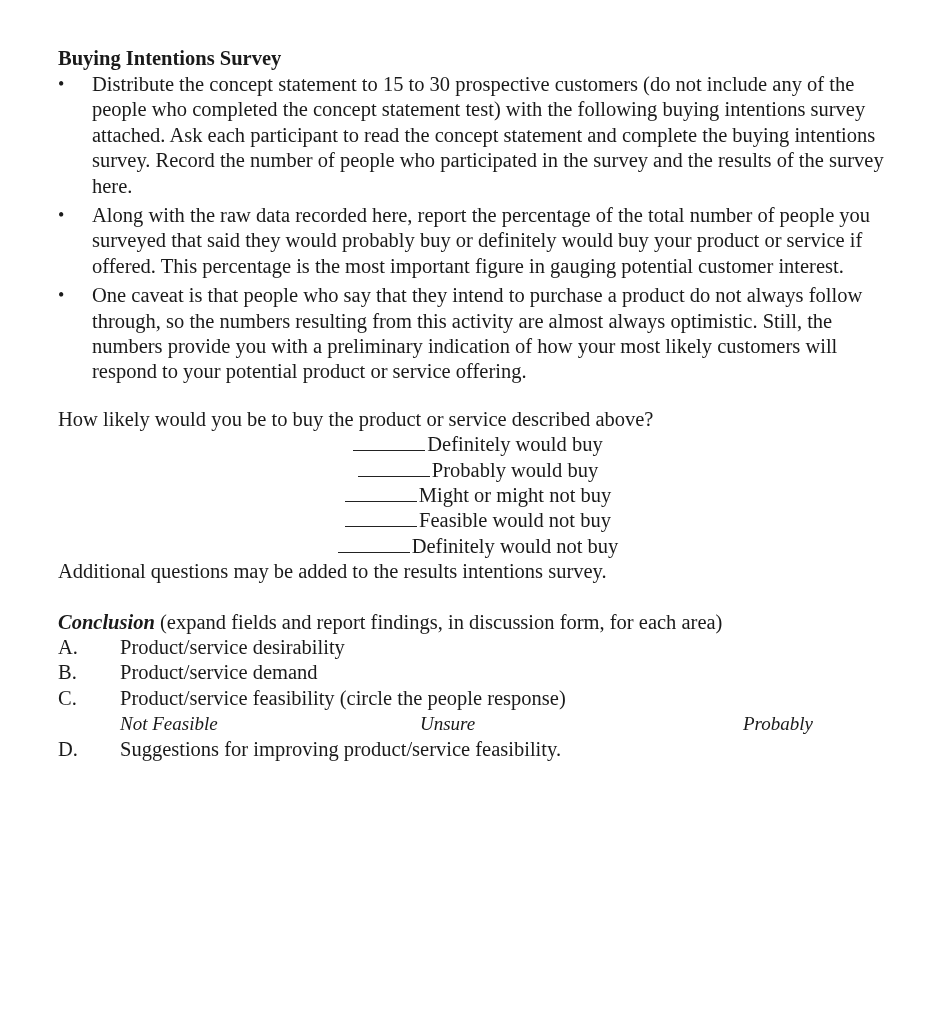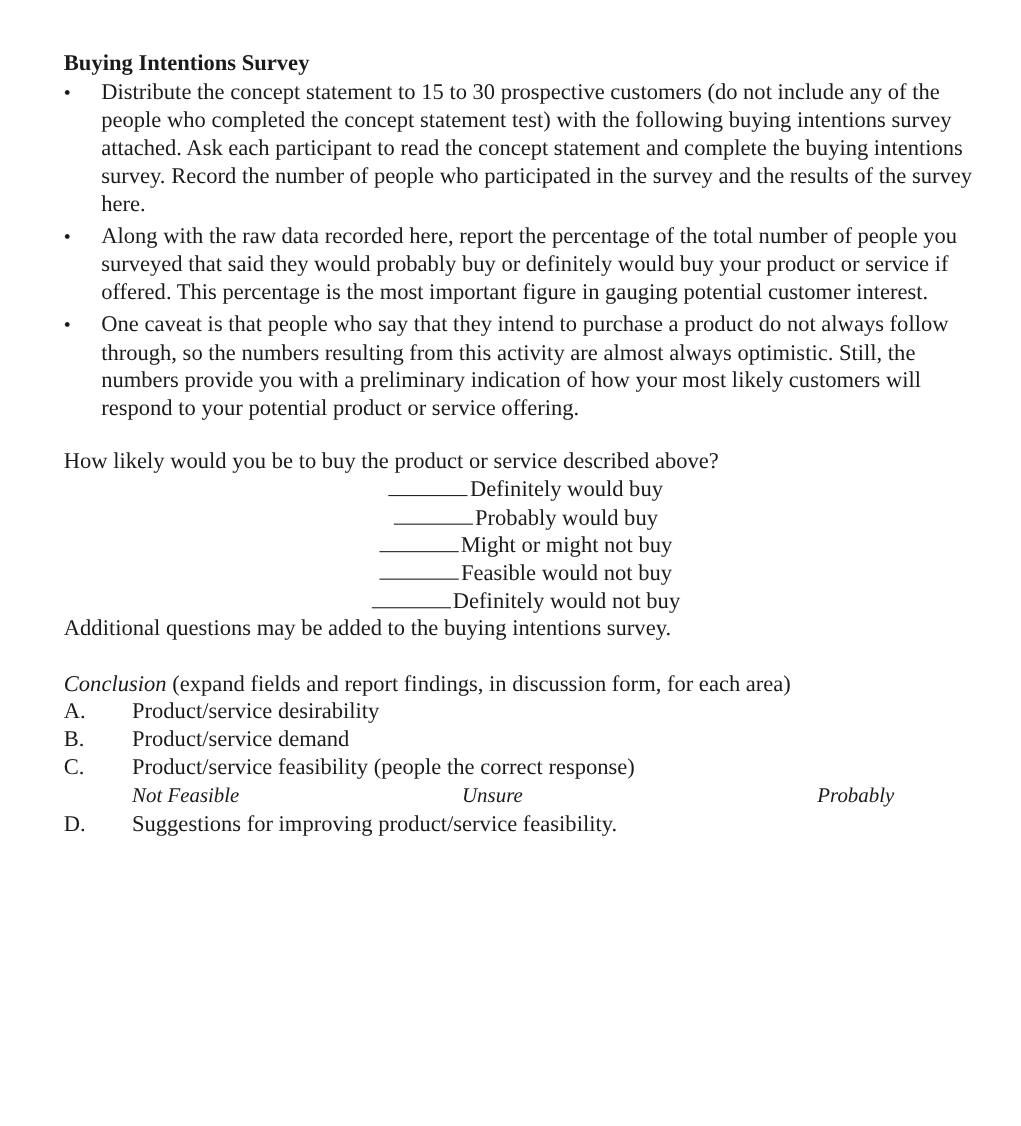--- a/index.html
+++ b/index.html
@@ -60,21 +60,21 @@
       display: inline-block;
       width: 72px;
       border-bottom: 1.5px solid #222;
       height: 18px;
       margin-right: 2px;
     }
     .conclusion {
       margin-top: 25px;
     }
     .conclusion .head-bold {
-      font-weight: normal;
+      font-weight: bold;
       font-style: italic;
     }
     .item {
       display: flex;
       align-items: baseline;
       height: 25.4px;
     }
     .item .letter {
       display: inline-block;
       width: 62px;
@@ -130,37 +130,37 @@
     <div class="option">
       <span class="blank"></span>
       <span>Feasible would not buy</span>
     </div>
     <div class="option">
       <span class="blank"></span>
       <span>Definitely would not buy</span>
     </div>
   </div>
 
-  <div>Additional questions may be added to the buying intentions survey.</div>
+  <div>Additional questions may be added to the results intentions survey.</div>
 
   <div class="conclusion">
     <span class="head-bold">Conclusion</span><span> (expand fields and report findings, in discussion form, for each area)</span>
   </div>
 
   <div class="item">
     <span class="letter">A.</span>
     <span>Product/service desirability</span>
   </div>
   <div class="item">
     <span class="letter">B.</span>
     <span>Product/service demand</span>
   </div>
   <div class="item">
     <span class="letter">C.</span>
-    <span>Product/service feasibility (people the correct response)</span>
+    <span>Product/service feasibility (circle the people response)</span>
   </div>
   <div class="scale">
     <span style="left:62px;">Not Feasible</span>
     <span style="left:362px;">Unsure</span>
     <span style="left:685px;">Probably</span>
   </div>
   <div class="item">
     <span class="letter">D.</span>
     <span>Suggestions for improving product/service feasibility.</span>
   </div>

